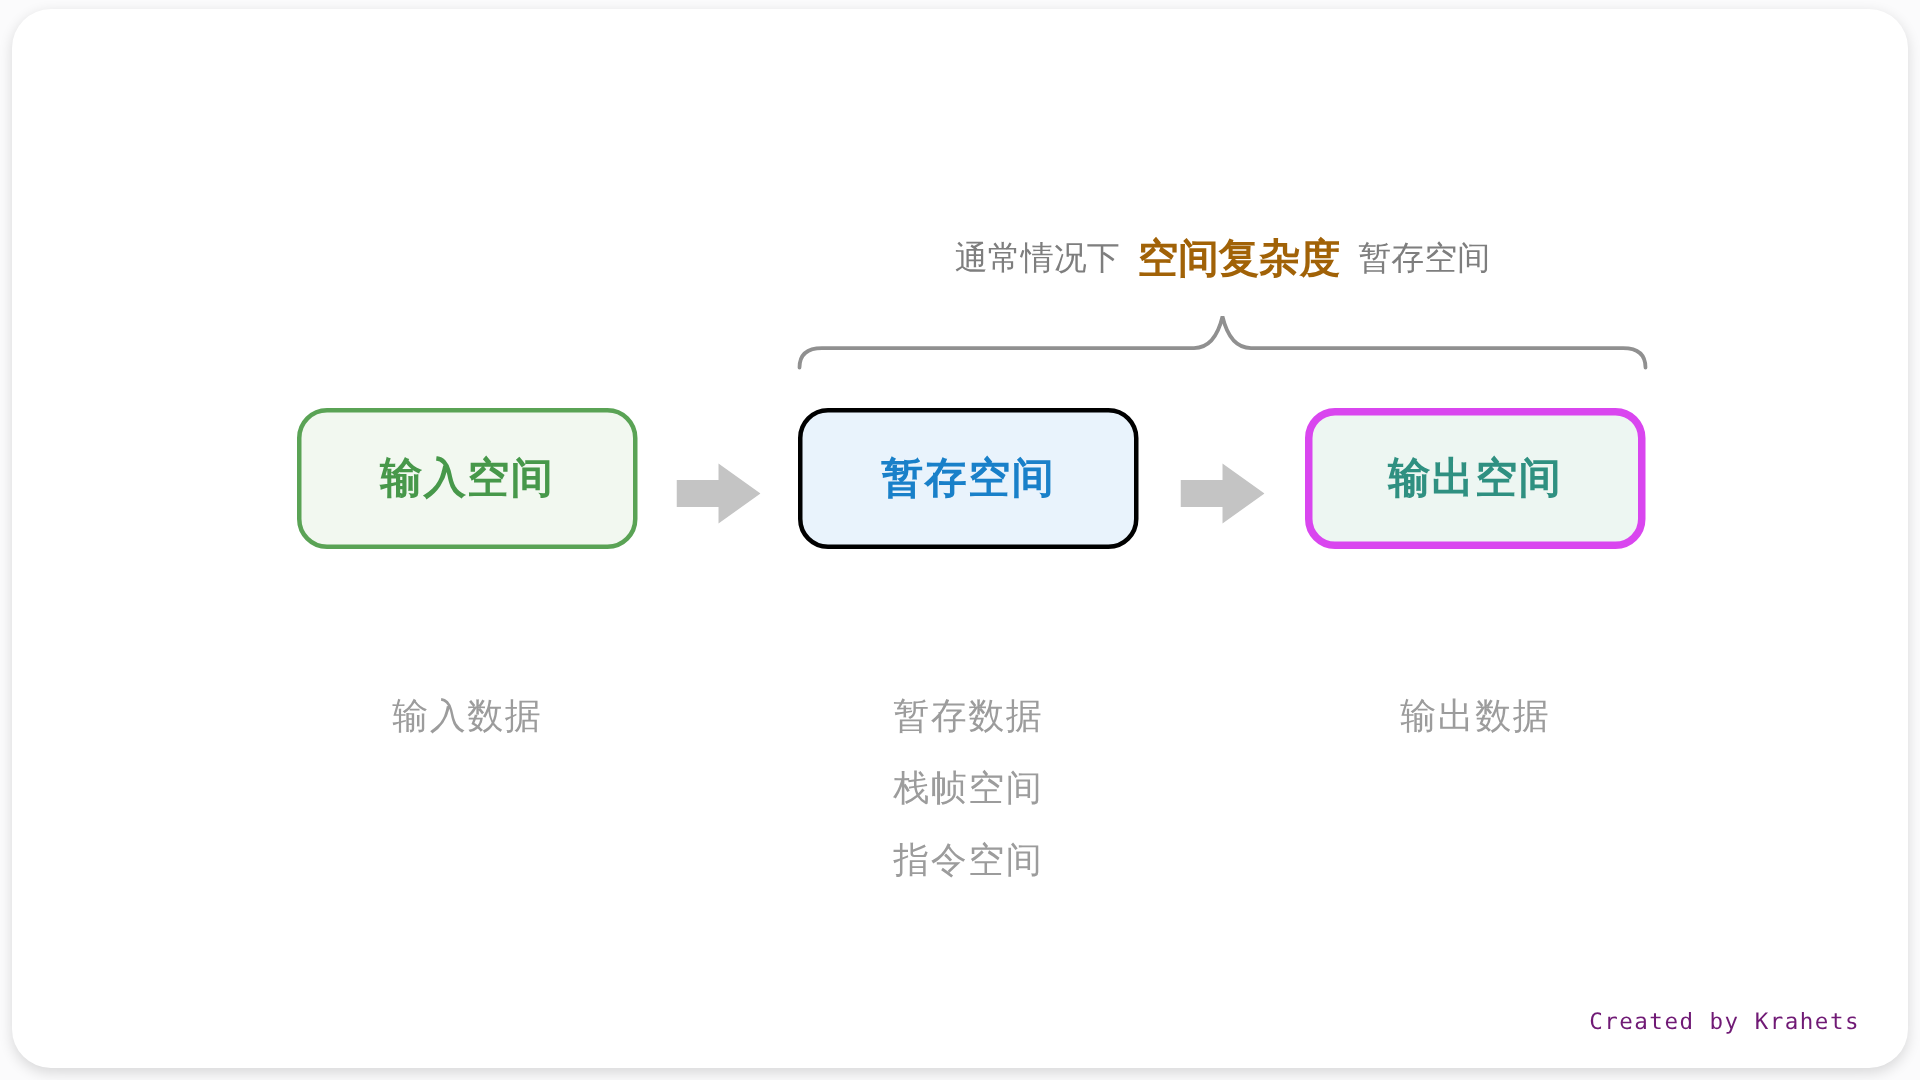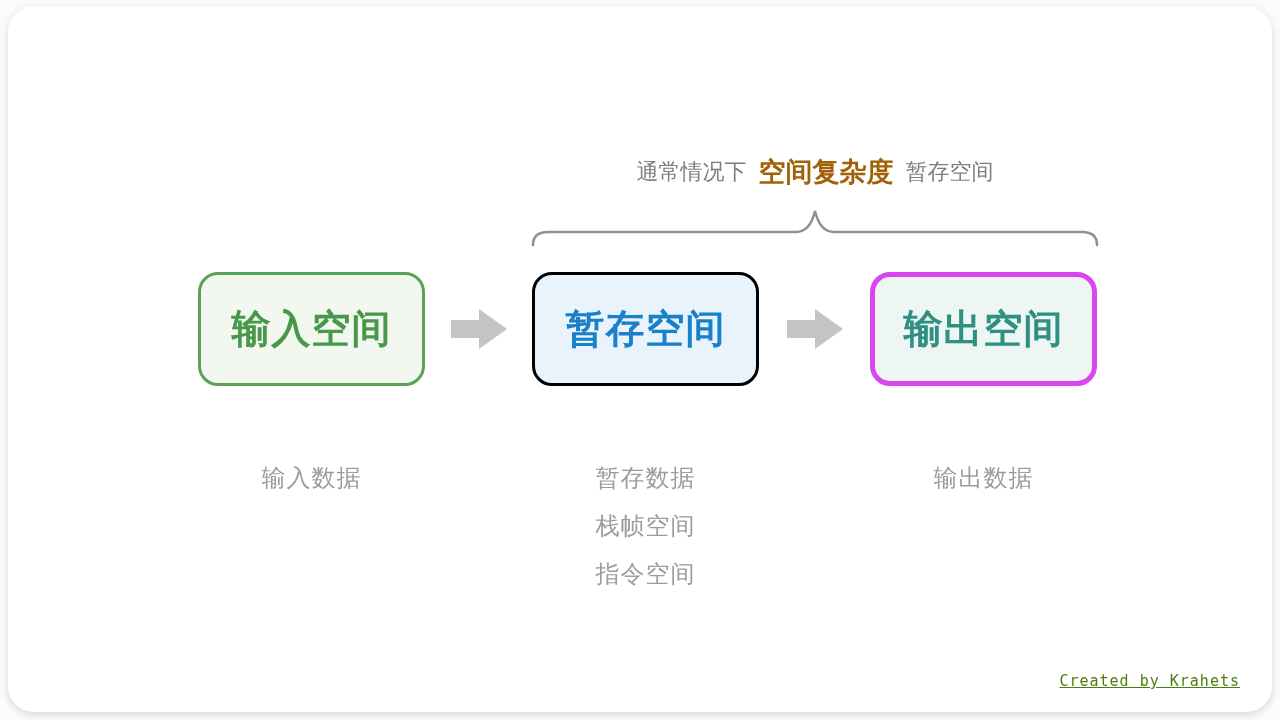--- a/index.html
+++ b/index.html
@@ -42,26 +42,26 @@
   }
   .brace {
     position: absolute;
     left: 523px; top: 201px;
     width: 568px; height: 40px;
   }
   
   .box {
     position: absolute;
     top: 266px;
-    width: 227px; height: 114px;
+    width: 227px; height: 94px;
     border-radius: 20px;
     display: flex;
     align-items: center;
     justify-content: center;
-    font-size: 39px;
+    font-size: 28px;
     font-weight: bold;
     letter-spacing: 1px;
   }
   .box-input  { left: 190px; background: #f2f8f0; border: 3px solid #5aa355; color: #47984a; }
   .box-temp   { left: 524px; background: #e9f3fc; border: 3px solid #000000; color: #1980c9; }
   .box-output { left: 862px; background: #edf6f2; border: 5px solid #d946ef; color: #2f9081; }
   .arrow {
     position: absolute;
     top: 301px;
     width: 56px; height: 44px;
@@ -85,22 +85,21 @@
   .note-col-1 { left: 190px; }
   .note-col-2 { left: 524px; }
   .note-col-3 { left: 862px; }
   .note-line { line-height: 28px; }
   .watermark {
     position: absolute;
     right: 32px; bottom: 22px;
     font-family: "DejaVu Sans Mono", "Liberation Mono", monospace;
     font-size: 15px;
     letter-spacing: 1px;
-    color: #4d7c0f;
-    text-decoration: underline;
+    color: #701a75;
   }
 </style>
 </head>
 <body>
 
 <div class="canvas">
   <div class="card">
 
     <div class="annotation">
       <span>通常情况下</span>

